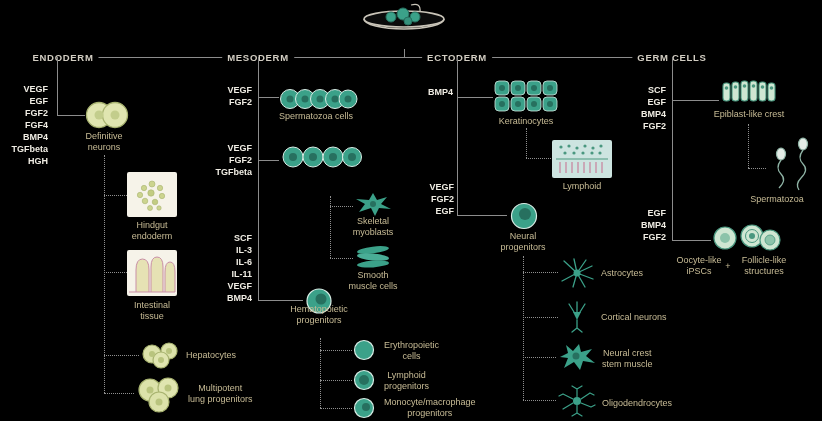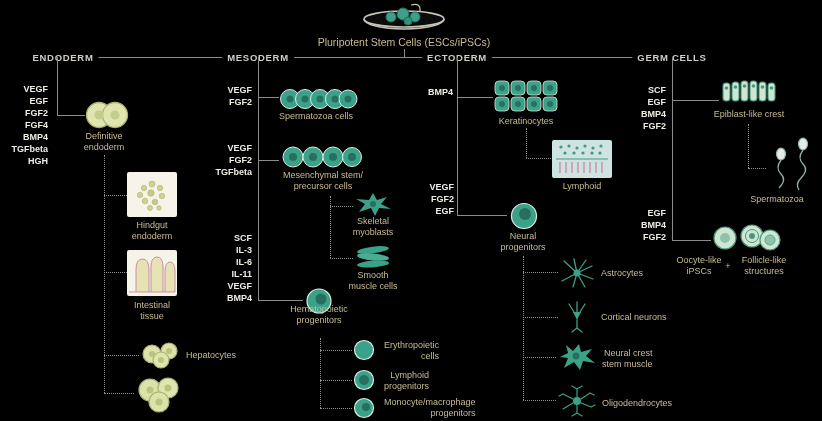--- a/index.html
+++ b/index.html
@@ -10,42 +10,41 @@
   .h{border-top:1px solid #8c8c8c;height:0}
   .v{border-left:1px solid #8c8c8c;width:0}
   .dh{border-top:1px dotted #8f8f8f;height:0}
   .dv{border-left:1px dotted #8f8f8f;width:0}
   .hdr{position:absolute;transform:translateX(-50%);background:#000;padding:0 5px;
     color:#d2cdc2;font-size:9.5px;font-weight:700;letter-spacing:.7px;line-height:11px;white-space:nowrap}
   .fac{position:absolute;color:#efece3;font-size:9px;font-weight:700;text-align:right;
     white-space:pre-line;line-height:12px}
   .lbl{position:absolute;color:#c8bc96;font-size:9px;text-align:center;white-space:pre-line;
     line-height:11px;transform:translateX(-50%);}
-  .lbl.lft{text-align:right;transform:none}
+  .lbl.lft{text-align:center;transform:none}
   .ic{position:absolute;line-height:0}
   .imgbox{position:absolute;background:#f6f3e9;border-radius:2px;line-height:0}
   .title{position:absolute;transform:translateX(-50%);color:#c8bc96;font-size:10.5px;white-space:nowrap}
 </style>
 </head>
 <body>
 
 <div id="canvas">
 
   <div class="ic" style="left:351px;top:2px">
     <svg width="106" height="34" viewBox="0 0 106 34">
       <ellipse cx="53" cy="17" rx="40" ry="8" fill="#0b0b0b" stroke="#c9c4b8" stroke-width="1.6"></ellipse>
       <circle cx="40" cy="15" r="5" fill="#3ba189" stroke="#27705f"></circle>
       <circle cx="52" cy="12" r="6" fill="#3ba189" stroke="#27705f"></circle>
       <circle cx="64" cy="15" r="5" fill="#3ba189" stroke="#27705f"></circle>
       <circle cx="57" cy="19" r="4" fill="#35917c" stroke="#27705f"></circle>
       <path d="M13 17 a40 10 0 0 0 80 0" fill="none" stroke="#c9c4b8" stroke-width="1.6"></path>
       <path d="M60 3 q10 -3 9 7" fill="none" stroke="#c9c4b8" stroke-width="1.2"></path>
     </svg>
   </div>
-  <div class="title" style="left:404px;top:36px">Pluripotent Stem Cells (ESCs/iPSCs)</div>
   <div class="ln v" style="left:404px;top:49px;height:8px"></div>
   <div class="ln h" style="left:57px;top:57px;width:615px"></div>
 
   <div class="hdr" style="left:63px;top:52px">ENDODERM</div>
   <div class="hdr" style="left:258px;top:52px">MESODERM</div>
   <div class="hdr" style="left:457px;top:52px">ECTODERM</div>
   <div class="hdr" style="left:672px;top:52px">GERM CELLS</div>
 
   <div class="ln v" style="left:57px;top:57px;height:58px"></div>
   <div class="ln h" style="left:57px;top:115px;width:28px"></div>
@@ -59,21 +58,21 @@
 
   <div class="ic" style="left:84px;top:98px">
     <svg width="46" height="34" viewBox="0 0 46 34">
       <circle cx="15" cy="17" r="12.5" fill="#e0e5b0" stroke="#a8b370" stroke-width="1.3"></circle>
       <circle cx="31" cy="17" r="12.5" fill="#e0e5b0" stroke="#a8b370" stroke-width="1.3"></circle>
       <circle cx="15" cy="17" r="4.5" fill="#c3cd8c"></circle>
       <circle cx="31" cy="17" r="4.5" fill="#c3cd8c"></circle>
     </svg>
   </div>
   <div class="lbl" style="left:104px;top:131px">Definitive
-endoderm</div>
+neurons</div>
 
   <div class="ln dv" style="left:104px;top:155px;height:238px"></div>
 
   <div class="ln dh" style="left:104px;top:195px;width:23px"></div>
   <div class="imgbox" style="left:127px;top:172px;width:50px;height:45px">
     <svg width="50" height="45" viewBox="0 0 50 45">
       <circle cx="25" cy="12" r="3" fill="#ccd48f" stroke="#a8b370" stroke-width=".6"></circle>
       <circle cx="17" cy="16" r="2.7" fill="#ccd48f" stroke="#a8b370" stroke-width=".6"></circle>
       <circle cx="33" cy="16" r="2.7" fill="#ccd48f" stroke="#a8b370" stroke-width=".6"></circle>
       <circle cx="13" cy="23" r="2.7" fill="#ccd48f" stroke="#a8b370" stroke-width=".6"></circle>
@@ -117,20 +116,22 @@
   <div class="ic" style="left:135px;top:376px">
     <svg width="48" height="38" viewBox="0 0 48 38">
       <circle cx="15" cy="14" r="11" fill="#dce2aa" stroke="#a8b370" stroke-width="1.2"></circle>
       <circle cx="33" cy="12" r="10" fill="#e0e5b0" stroke="#a8b370" stroke-width="1.2"></circle>
       <circle cx="24" cy="26" r="10" fill="#dce2aa" stroke="#a8b370" stroke-width="1.2"></circle>
       <circle cx="15" cy="14" r="3.5" fill="#b9c47e"></circle>
       <circle cx="33" cy="12" r="3.5" fill="#b9c47e"></circle>
       <circle cx="24" cy="26" r="3.5" fill="#b9c47e"></circle>
     </svg>
   </div>
+  <div class="lbl lft" style="left:188px;top:383px">Multipotent
+lung progenitors</div>
 
   <div class="ln v" style="left:258px;top:57px;height:243px"></div>
 
   <div class="fac" style="left:210px;top:84px;width:42px">VEGF
 FGF2</div>
   <div class="ln h" style="left:258px;top:97px;width:21px"></div>
   <div class="ic" style="left:280px;top:86px">
     <svg width="80" height="26" viewBox="0 0 80 26">
       <circle cx="10" cy="13" r="9.5" fill="#3ba189" stroke="#d8ece5" stroke-width="1"></circle>
       <circle cx="25" cy="13" r="9.5" fill="#3ba189" stroke="#d8ece5" stroke-width="1"></circle>
@@ -155,22 +156,20 @@
       <circle cx="11" cy="13" r="10" fill="#3ba189" stroke="#d8ece5" stroke-width="1"></circle>
       <circle cx="31" cy="13" r="10" fill="#3ba189" stroke="#d8ece5" stroke-width="1"></circle>
       <circle cx="51" cy="13" r="10" fill="#3ba189" stroke="#d8ece5" stroke-width="1"></circle>
       <circle cx="70" cy="13" r="9.5" fill="#3ba189" stroke="#d8ece5" stroke-width="1"></circle>
       <circle cx="11" cy="13" r="4" fill="#27705f"></circle>
         <circle cx="31" cy="13" r="4" fill="#27705f"></circle>
       <circle cx="51" cy="13" r="4" fill="#27705f"></circle>
         <circle cx="70" cy="13" r="4" fill="#27705f"></circle>
     </svg>
   </div>
-  <div class="lbl" style="left:323px;top:170px">Mesenchymal stem/
-precursor cells</div>
 
   <div class="ln dv" style="left:330px;top:196px;height:62px"></div>
   <div class="ln dh" style="left:330px;top:206px;width:23px"></div>
   <div class="ic" style="left:354px;top:192px">
     <svg width="38" height="26" viewBox="0 0 38 26">
       <path d="M19 1 L23 8 L33 5 L27 12 L37 17 L25 16 L21 24 L17 16 L5 20 L11 12 L2 7 L15 8 Z" fill="#3ba189"></path>
       <circle cx="19" cy="12" r="3" fill="#27705f"></circle>
     </svg>
   </div>
   <div class="lbl" style="left:373px;top:216px">Skeletal

